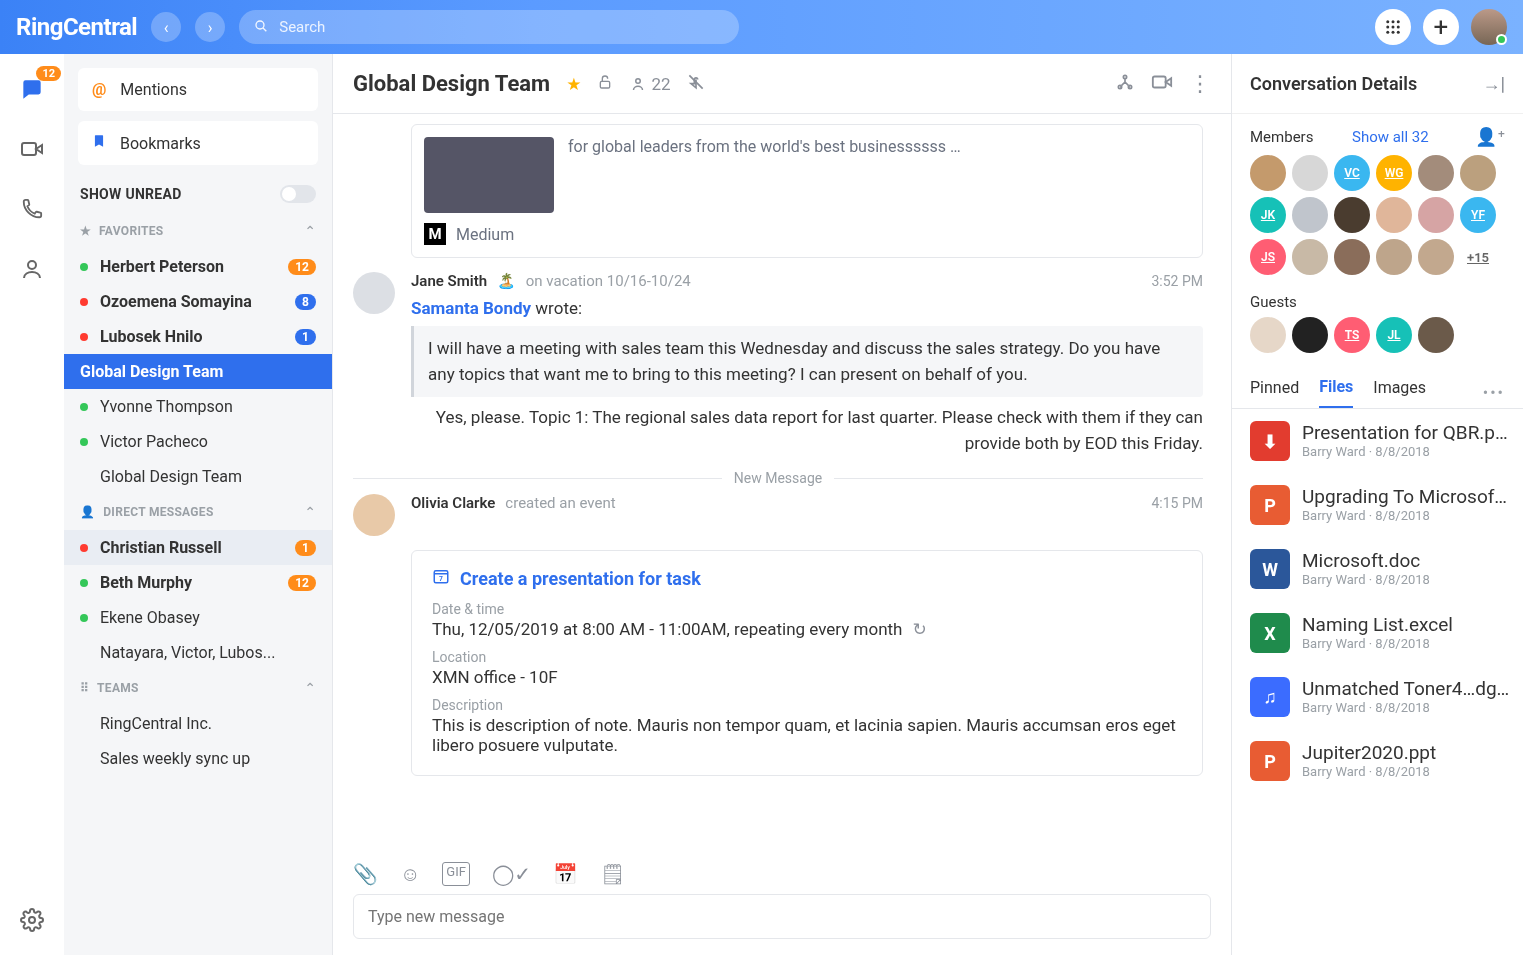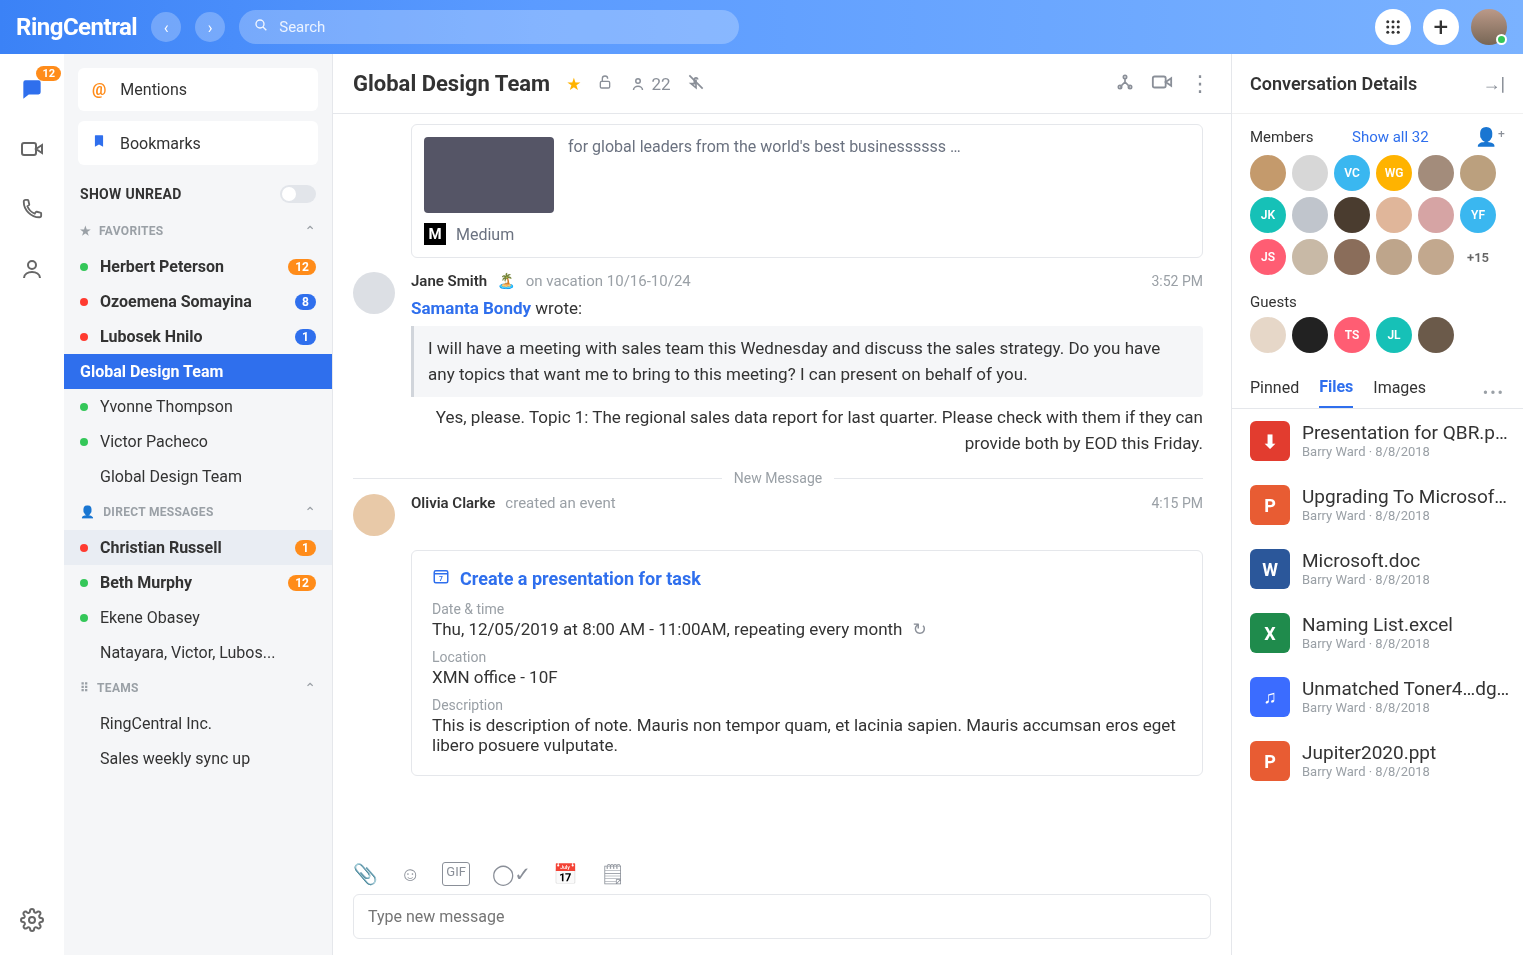--- a/index.html
+++ b/index.html
@@ -12,21 +12,21 @@
   background: linear-gradient(90deg, #3b82f6 0%, #5b9bff 35%, #7ab2ff 100%);
   gap: 14px; flex: 0 0 auto;
 }
 .logo { color: #fff; font-weight: 700; font-size: 24px; letter-spacing: -0.5px; }
 .nav-btn {
   width: 30px; height: 30px; border-radius: 50%; background: rgba(255,255,255,0.25);
   display: flex; align-items: center; justify-content: center; color: #fff; font-size: 16px; cursor: pointer;
 }
 .search-wrap {
   flex: 0 0 500px; height: 34px; border-radius: 17px; background: rgba(255,255,255,0.25);
-  display: flex; align-items: center; padding: 8px 14px; gap: 10px;
+  display: flex; align-items: flex-start; padding: 8px 14px; gap: 10px;
 }
 .search-wrap input { flex: 1; border: none; outline: none; background: transparent; color: #fff; font-size: 15px; }
 .search-wrap input::placeholder { color: rgba(255,255,255,0.85); }
 .header-spacer { flex: 1; }
 .header-right { display: flex; gap: 12px; align-items: center; }
 .circle-btn { width: 36px; height: 36px; border-radius: 50%; background: #fff; display: flex; align-items: center; justify-content: center; cursor: pointer; font-size: 20px; color: #333; }
 .avatar-wrap { position: relative; }
 .avatar { width: 36px; height: 36px; border-radius: 50%; background: #ccc; overflow: hidden; display: flex; align-items: center; justify-content: center; font-size: 12px; color: #fff; }
 .status-dot { position: absolute; bottom: 0; right: 0; width: 11px; height: 11px; border-radius: 50%; background: #34c759; border: 2px solid #fff; }
 
@@ -96,21 +96,21 @@
 .compose-bar span { cursor: pointer; }
 .compose-input { margin: 0 20px 16px; border: 1px solid #e5e7eb; border-radius: 6px; padding: 12px 14px; }
 .compose-input input { border: none; outline: none; width: 100%; font-size: 16px; }
 
 
 .panel { width: 292px; border-left: 1px solid #e5e7eb; overflow-y: auto; padding-bottom: 20px; }
 .panel-head { height: 60px; display: flex; align-items: center; padding: 0 18px; font-size: 18px; font-weight: 600; border-bottom: 1px solid #f0f0f0; justify-content: space-between; }
 .members-row { display: flex; align-items: center; justify-content: space-between; padding: 12px 18px 8px; font-size: 15px; }
 .members-row a { color: #2f6fed; text-decoration: none; }
 .av-grid { display: flex; flex-wrap: wrap; gap: 6px; padding: 0 18px 12px; }
-.av-grid .avc { width: 36px; height: 36px; border-radius: 50%; display: flex; align-items: center; justify-content: center; font-size: 12px; font-weight: 600; color: #fff; }
+.av-grid .avc { width: 36px; height: 36px; border-radius: 50%; display: flex; align-items: center; justify-content: center; font-size: 12px; font-weight: 600; color: #fff; text-decoration: underline; }
 .guests-title { padding: 6px 18px 6px; font-size: 15px; color: #333; }
 .tab-row { display: flex; align-items: center; gap: 20px; padding: 12px 18px 0; border-bottom: 1px solid #e5e7eb; }
 .tab { font-size: 16px; padding-bottom: 10px; color: #333; cursor: pointer; }
 .tab.active { color: #2f6fed; font-weight: 700; border-bottom: 2px solid #2f6fed; }
 .tab-more { margin-left: auto; color: #9aa0a6; letter-spacing: 2px; }
 .file-row { display: flex; gap: 12px; padding: 12px 18px; align-items: flex-start; }
 .file-ic { width: 40px; height: 40px; border-radius: 6px; display: flex; align-items: center; justify-content: center; color: #fff; font-weight: 700; font-size: 18px; flex: 0 0 auto; }
 .file-name { font-size: 19px; color: #333; white-space: nowrap; overflow: hidden; text-overflow: ellipsis; max-width: 210px; }
 .file-meta { font-size: 13px; color: #9aa0a6; }
 

